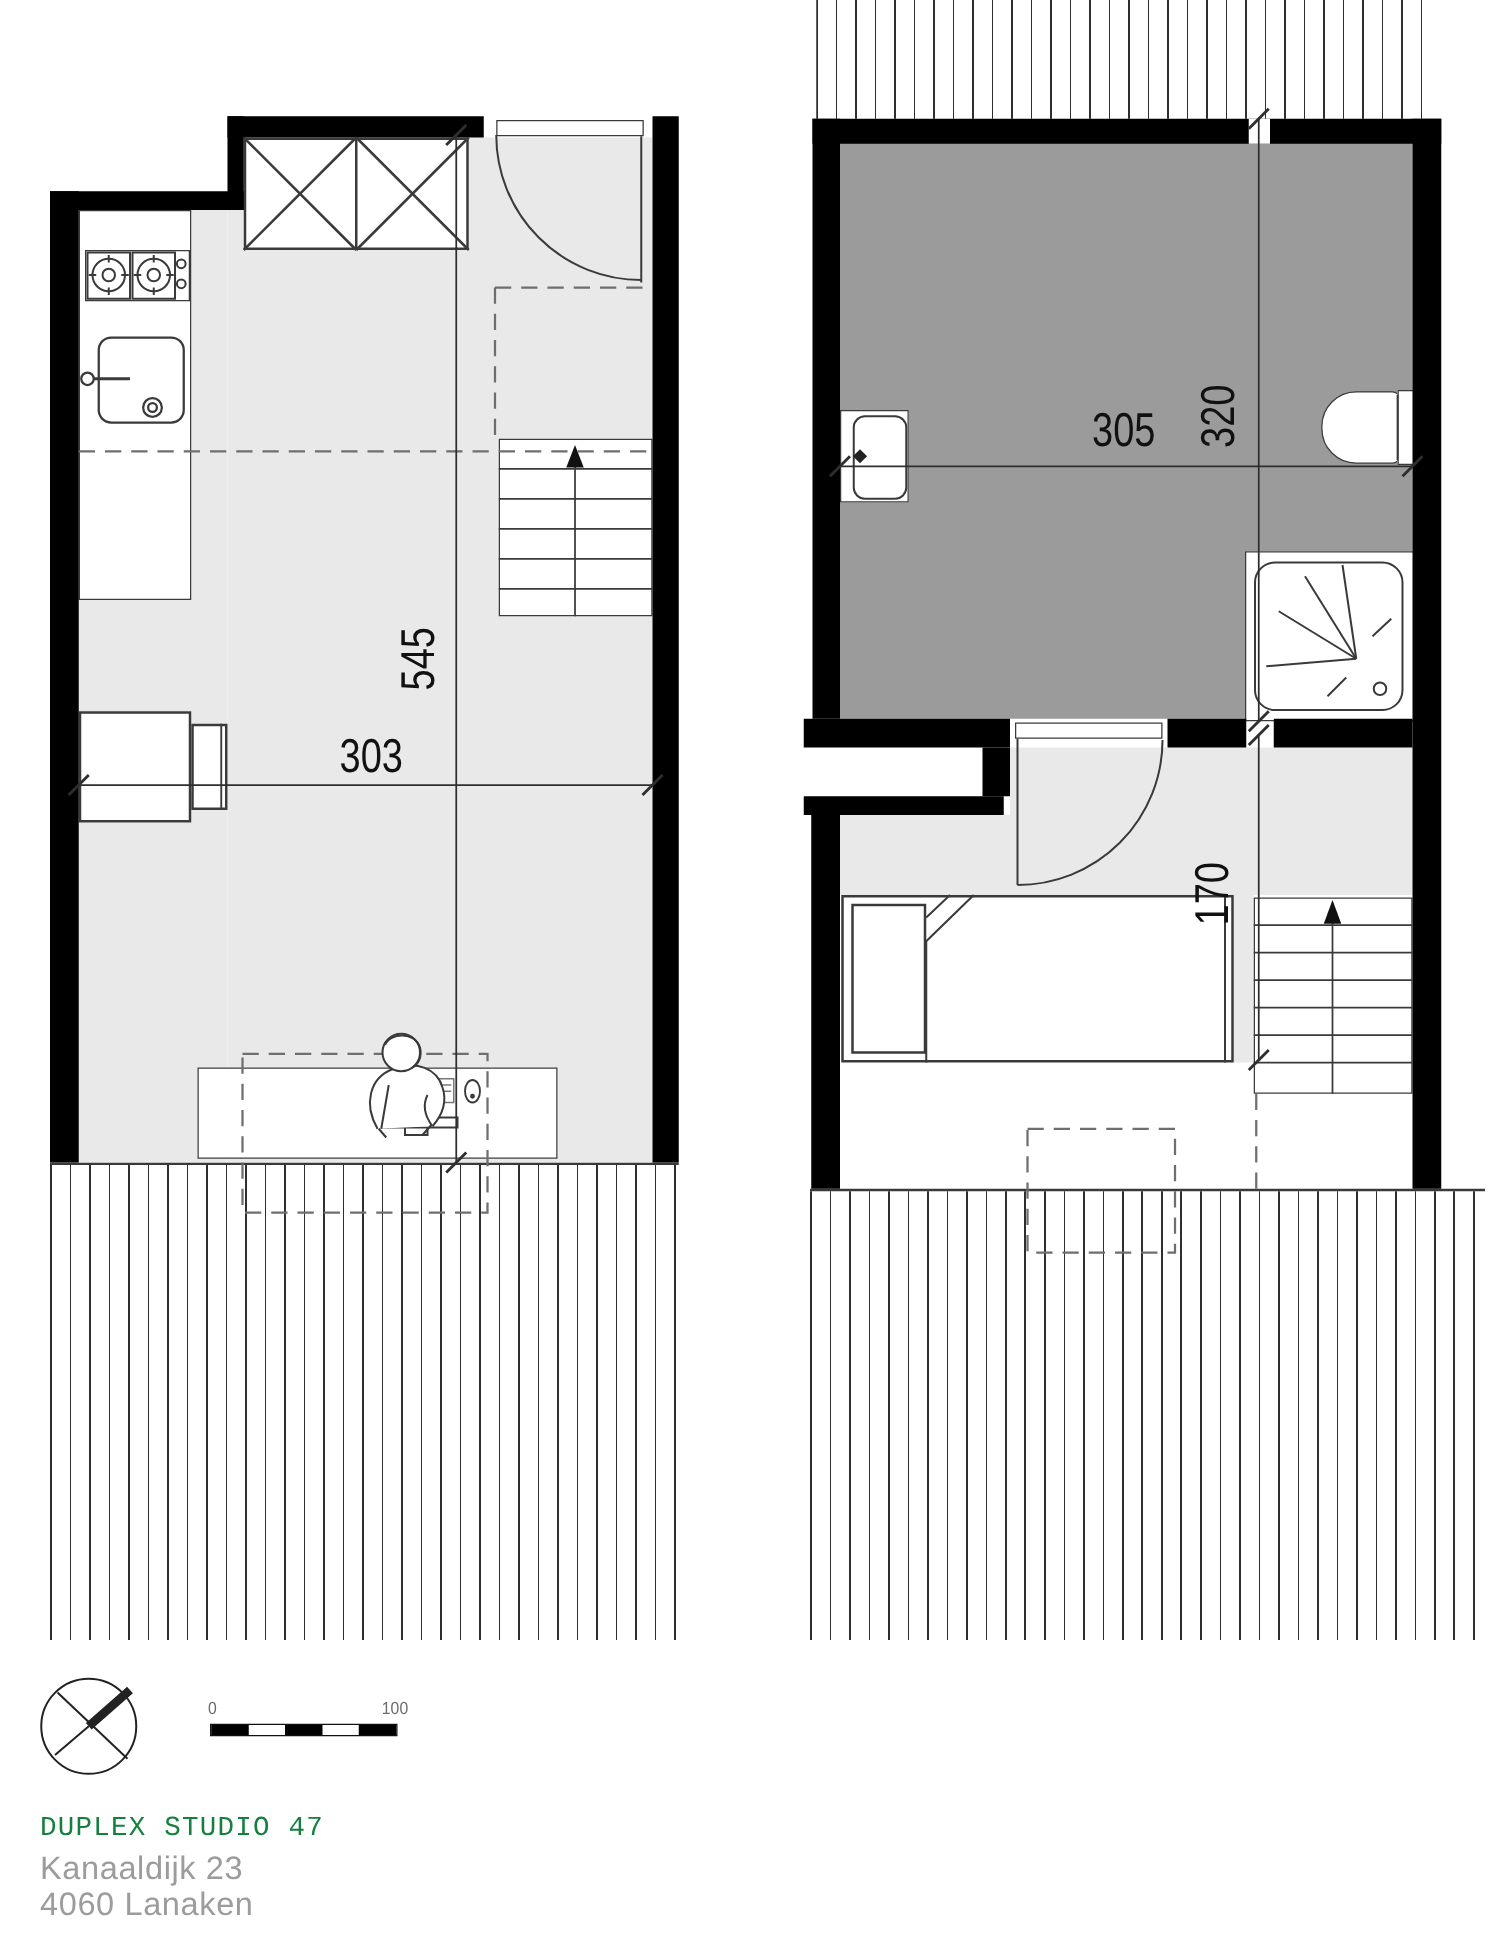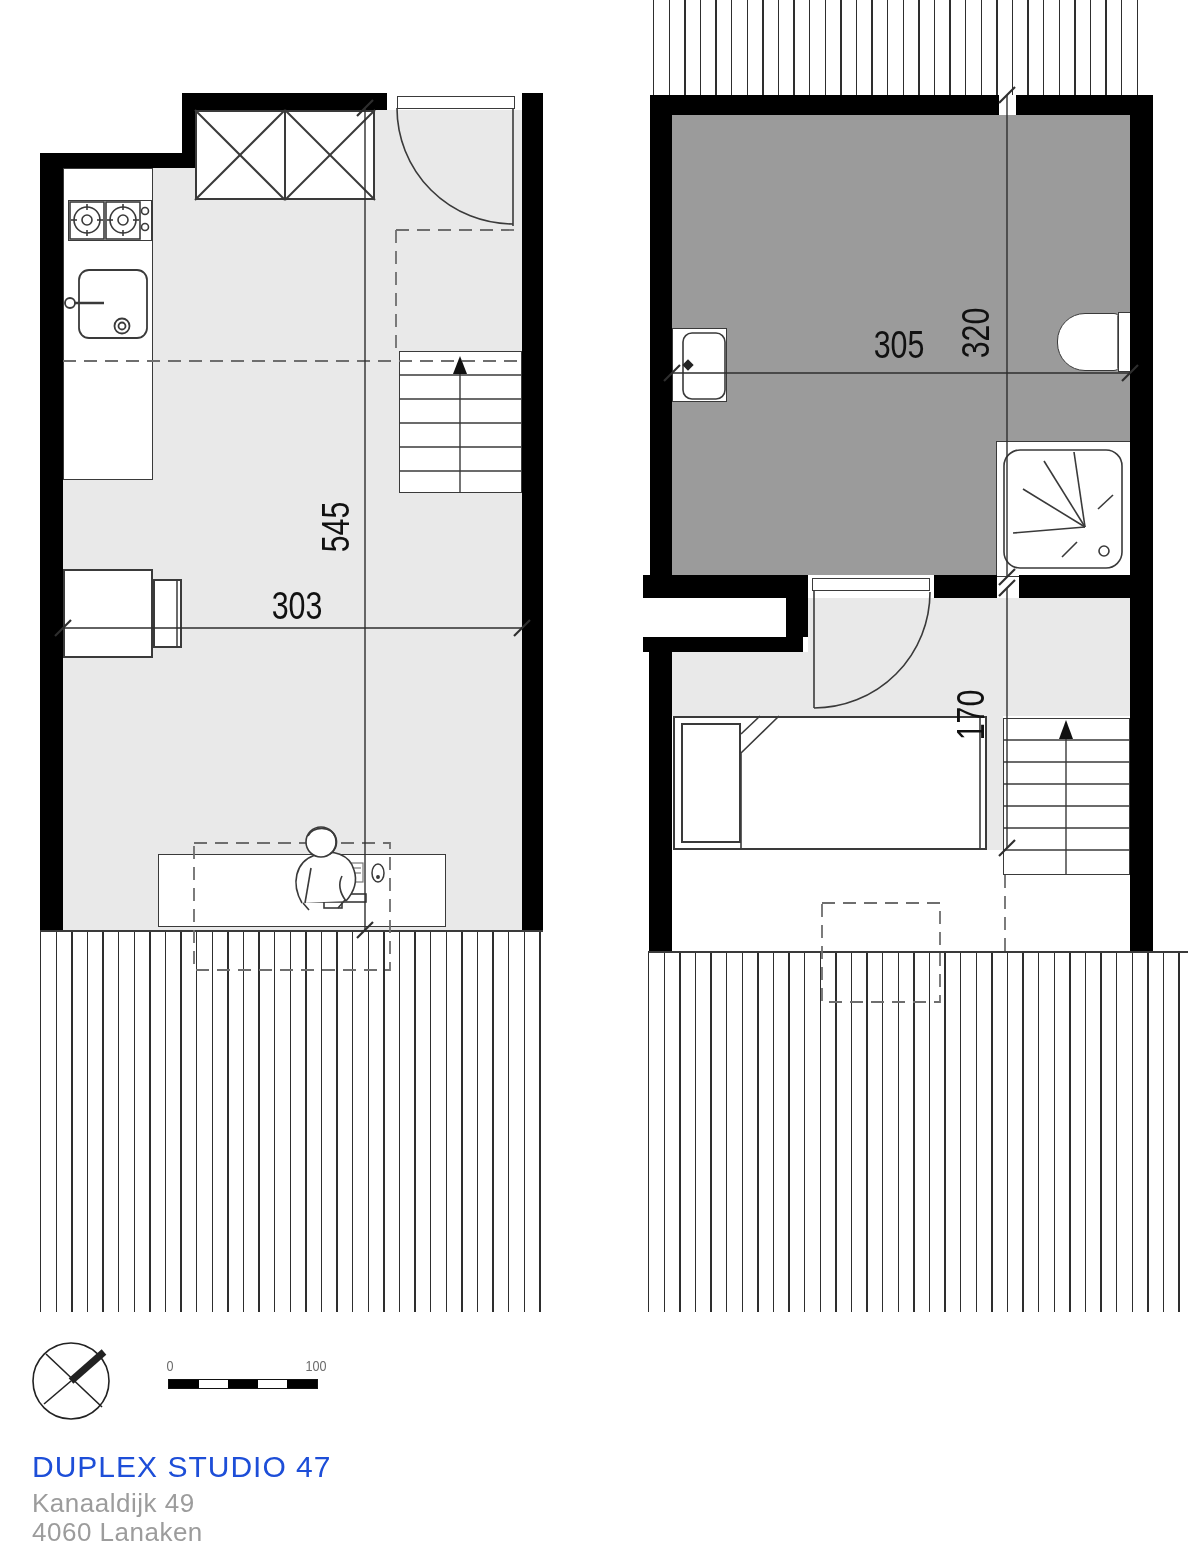--- a/index.html
+++ b/index.html
@@ -13,21 +13,21 @@
   .wall{background:#000;z-index:3;}
   .wallgap{background:#fff;z-index:3;}
   .hatch{z-index:0;background:repeating-linear-gradient(to right,#2e2e2e 0px,#2e2e2e 1.4px,transparent 1.4px,transparent 15.6px);}
   .hatch-bordered{border-top:2px solid #3a3a3a;box-sizing:border-box;}
   svg.overlay{position:absolute;left:0;top:0;z-index:4;}
   .dim-label{position:absolute;z-index:5;color:#111;font-size:38px;white-space:nowrap;
              transform:translate(-50%,-50%) scaleX(0.8);}
   .dim-label.vert{transform:translate(-50%,-50%) rotate(-90deg) scaleX(0.8);}
   .scale-label{position:absolute;z-index:5;color:#6b6b6b;font-size:14px;transform:translate(-50%,-50%) scaleX(0.9);}
   .title-block{position:absolute;left:32px;top:1450px;z-index:5;}
-  .title-main{font-size:30px;color:#1d4ed8;letter-spacing:1px;margin-bottom:5px;}
+  .title-main{font-size:22px;color:#15803d;letter-spacing:1px;margin-bottom:5px;font-family:Liberation Mono, monospace;}
   .title-sub{font-size:26px;color:#9c9c9c;letter-spacing:0.5px;line-height:1.12;}
   .scalebar{position:absolute;left:168px;top:1379px;width:150px;height:10px;border:1px solid #111;
             box-sizing:border-box;background:#fff;z-index:5;}
   .scalebar .seg{position:absolute;top:0;height:100%;background:#000;}
 </style>
 </head>
 <body>
 
 <div class="canvas">
 
@@ -254,17 +254,17 @@
   <div class="scalebar">
     <div class="seg" style="left:0;width:29.6px;"></div>
     <div class="seg" style="left:59.2px;width:29.6px;"></div>
     <div class="seg" style="left:118.4px;width:29.6px;"></div>
   </div>
   <div class="scale-label" style="left:170px;top:1366px;">0</div>
   <div class="scale-label" style="left:316px;top:1366px;">100</div>
 
   <div class="title-block">
     <div class="title-main">DUPLEX STUDIO 47</div>
-    <div class="title-sub">Kanaaldijk 49</div>
+    <div class="title-sub">Kanaaldijk 23</div>
     <div class="title-sub">4060 Lanaken</div>
   </div>
 
 </div>
 
 </body></html>

